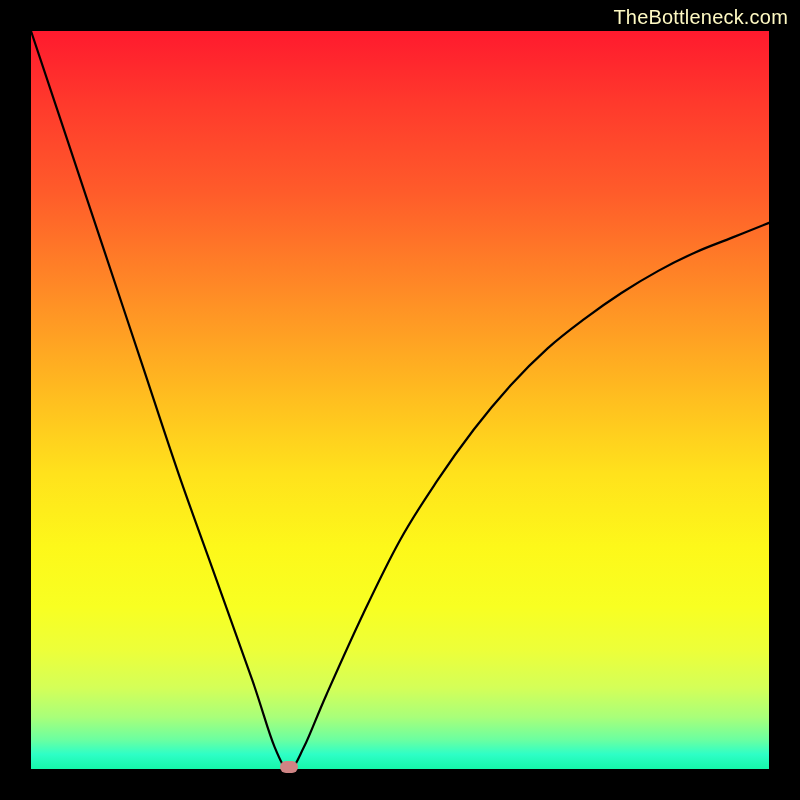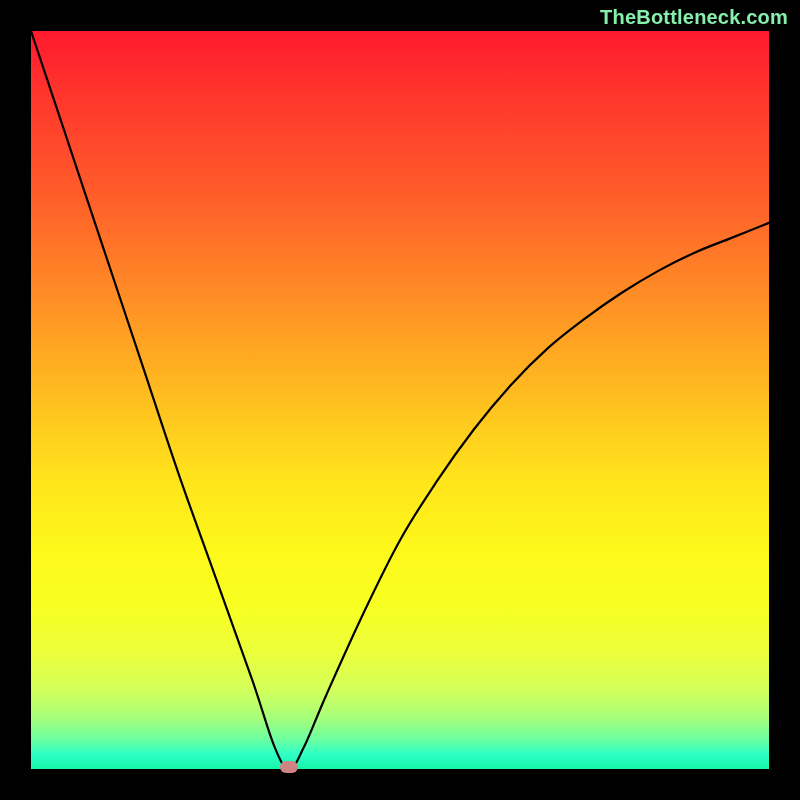--- a/index.html
+++ b/index.html
@@ -38,23 +38,23 @@
       #a8ff7a 93%,
       #6cffa0 96%,
       #2effc6 98%,
       #15f7aa 100%
     );
   }
   .watermark {
     position: absolute;
     top: 6px;
     right: 12px;
-    color: #86efac;
+    color: #fef9c3;
     font-size: 20px;
-    font-weight: 700;
+    font-weight: 400;
     letter-spacing: 0.2px;
     user-select: none;
   }
   svg.curve {
     position: absolute;
     left: 0;
     top: 0;
     width: 738px;
     height: 738px;
     overflow: visible;

